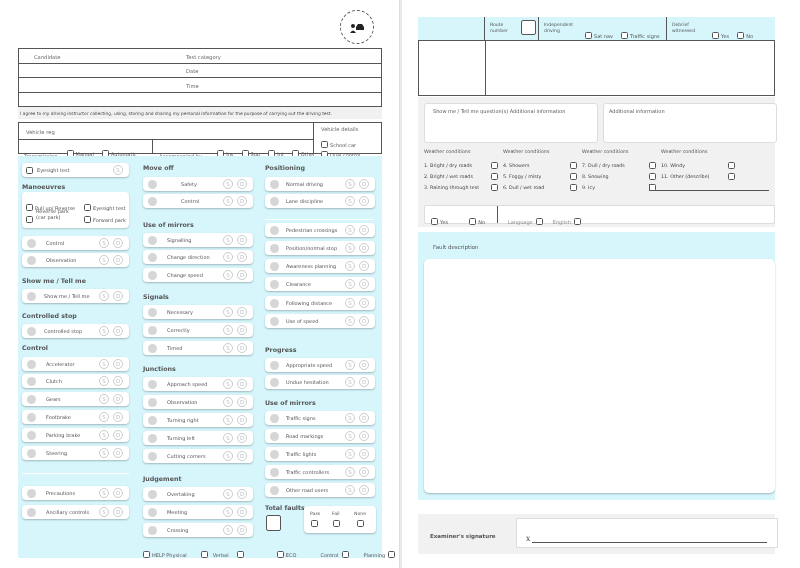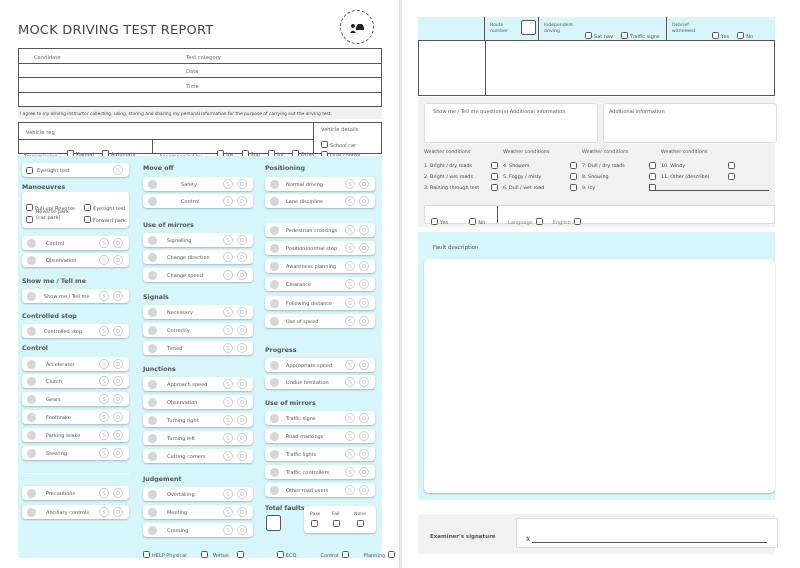--- a/index.html
+++ b/index.html
@@ -21,21 +21,20 @@
 .item .nm{position:absolute;top:4px;font-size:5px;color:#555;white-space:nowrap}
 .item .s,.item .d{position:absolute;top:2px;width:10px;height:10px;border-radius:50%;border:1px solid #ccc;font-size:5.5px;color:#bbb;text-align:center;line-height:8.5px}
 .item .s{right:20px}
 .item .d{right:6px}
 .small{font-size:5px;color:#555}
 </style>
 </head>
 <body>
 
 <div class="page" id="p1">
-  <div class="abs title">MOCK DRIVING TEST REPORT</div>
   <div class="abs logo">
     <svg width="16" height="12" viewBox="0 0 16 12">
         <circle cx="4" cy="5" r="2" fill="#222"></circle>
         <path d="M1 12 Q4 7 7 12Z" fill="#222"></path>
         <path d="M7 6 L9 3 L13 3 L15 6 L15 9 L7 9Z" fill="#222"></path>
       </svg>
   </div>
 
   <div class="abs tbl" style="left:18px;top:48px;width:364px;height:59px">
     <div style="position:absolute;left:0;right:0;top:14px;border-top:1px solid #555"></div>

